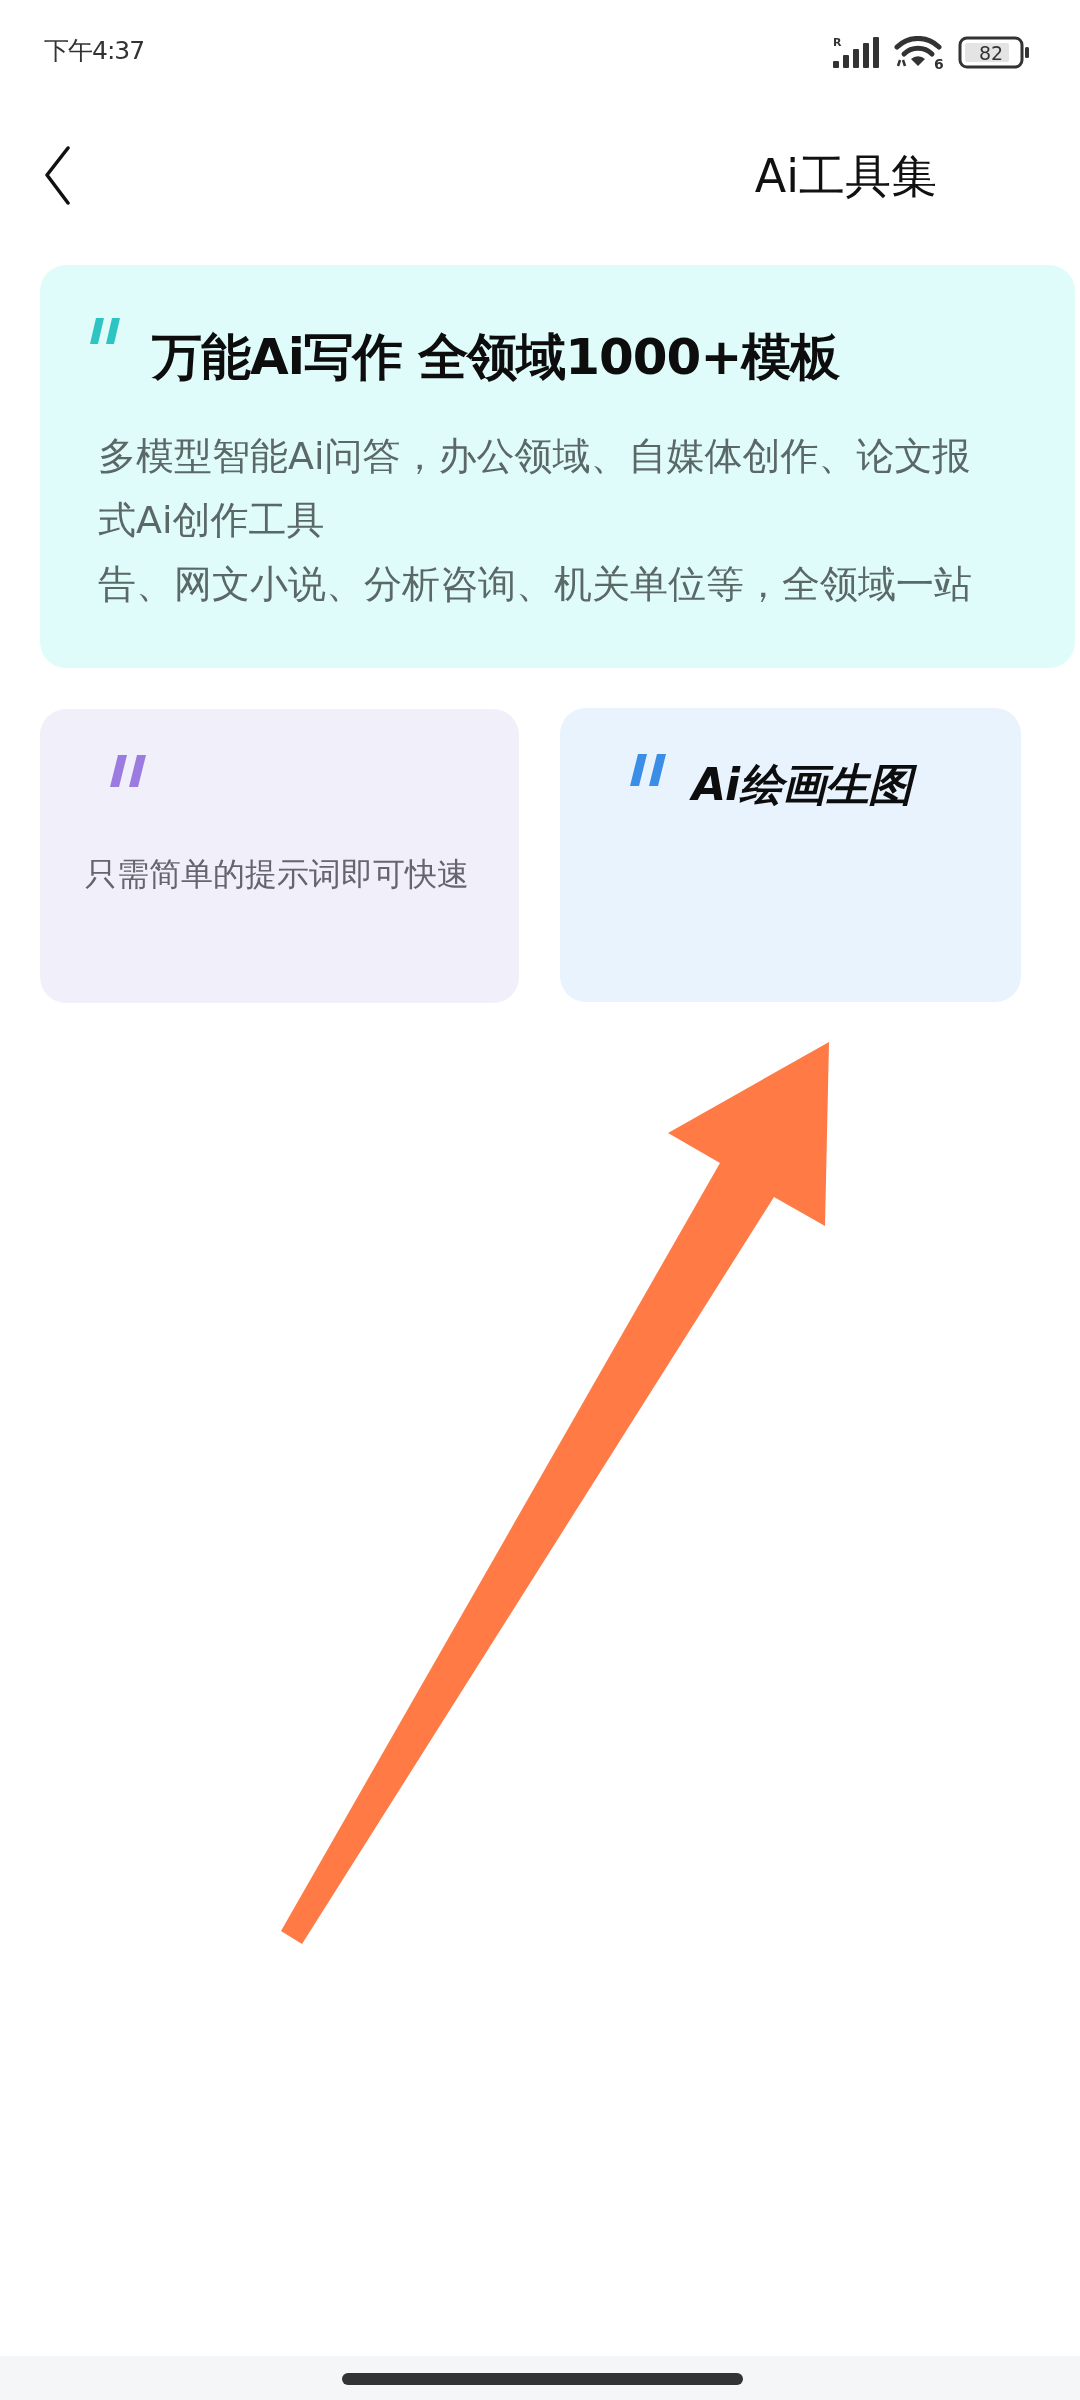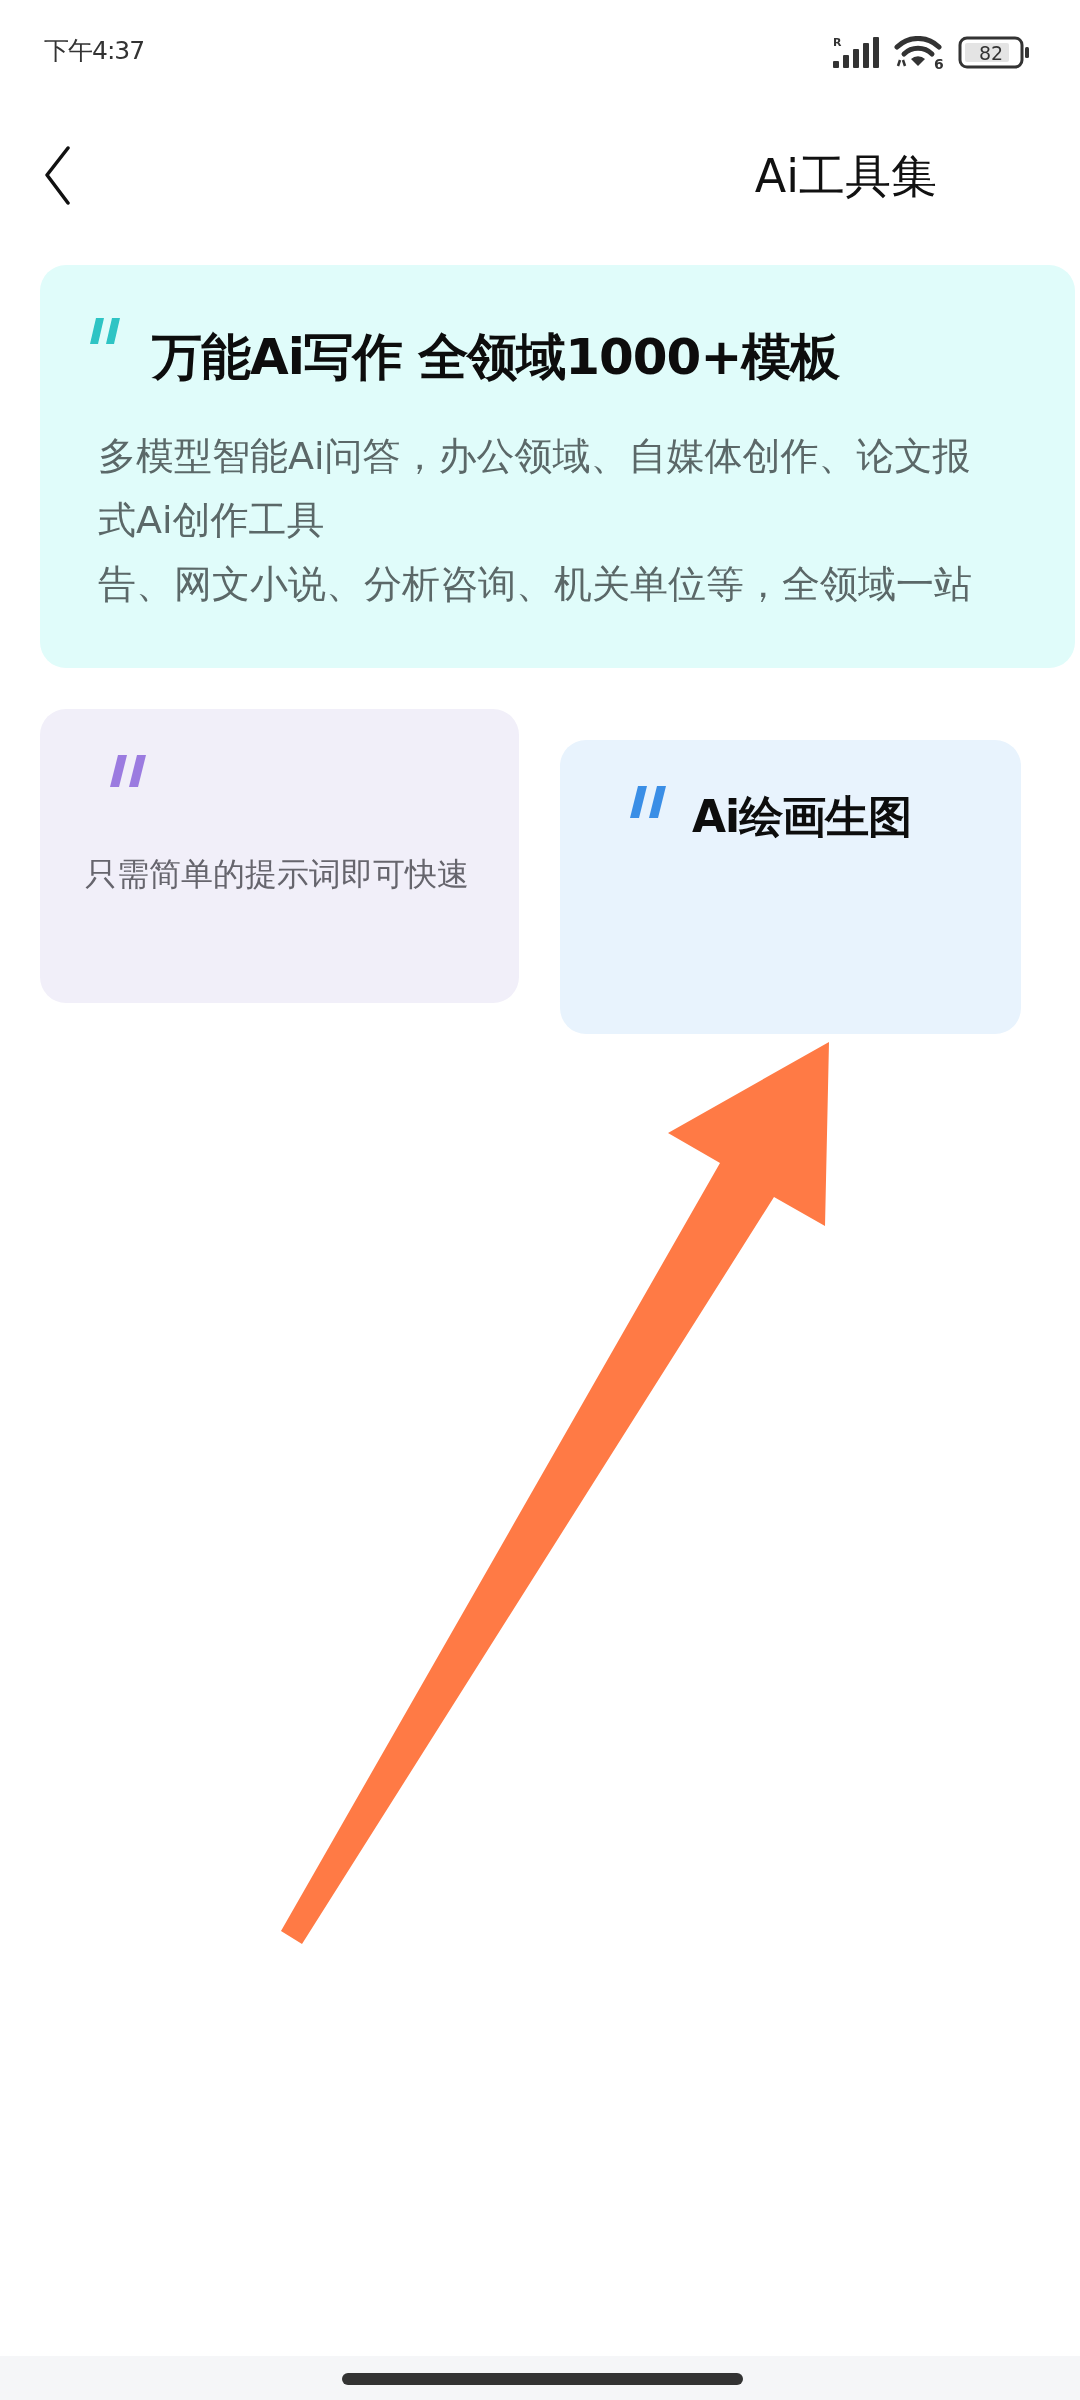--- a/index.html
+++ b/index.html
@@ -12,21 +12,21 @@
   .status-icons svg { position: absolute; top: 0; }
 
   
   .back-btn { position: absolute; left: 30px; top: 136px; width: 56px; height: 80px; display: flex; align-items: center; justify-content: center; cursor: pointer; }
   .page-title { position: absolute; left: 0; width: 913px; top: 146px; text-align: right; font-size: 46px; line-height: 60px; color: #111; margin-left: 24px; }
 
   
   .card { position: absolute; border-radius: 26px; cursor: pointer; }
   .card-1 { left: 40px; top: 265px; width: 1035px; height: 403px; }
   .card-2 { left: 40px; top: 709px; width: 479px; height: 294px; }
-  .card-3 { left: 560px; top: 740px; width: 461px; height: 294px; }
+  .card-3 { left: 560px; top: 708px; width: 461px; height: 294px; font-style: italic; }
   .quote { position: absolute; }
   .card-title { position: absolute; font-weight: bold; color: #0d0d0d; white-space: nowrap; }
   .card-desc { position: absolute; white-space: nowrap; }
   .card-desc span { display: block; }
 
   .card-1 .quote { left: 50px; top: 53px; }
   .card-1 .card-title { left: 112px; top: 62px; font-size: 50px; line-height: 60px; letter-spacing: -1px; }
   .card-1 .card-desc { left: 58px; top: 159px; font-size: 38px; line-height: 64px; }
 
   .card-2 .quote, .card-3 .quote { left: 70px; top: 46px; }

